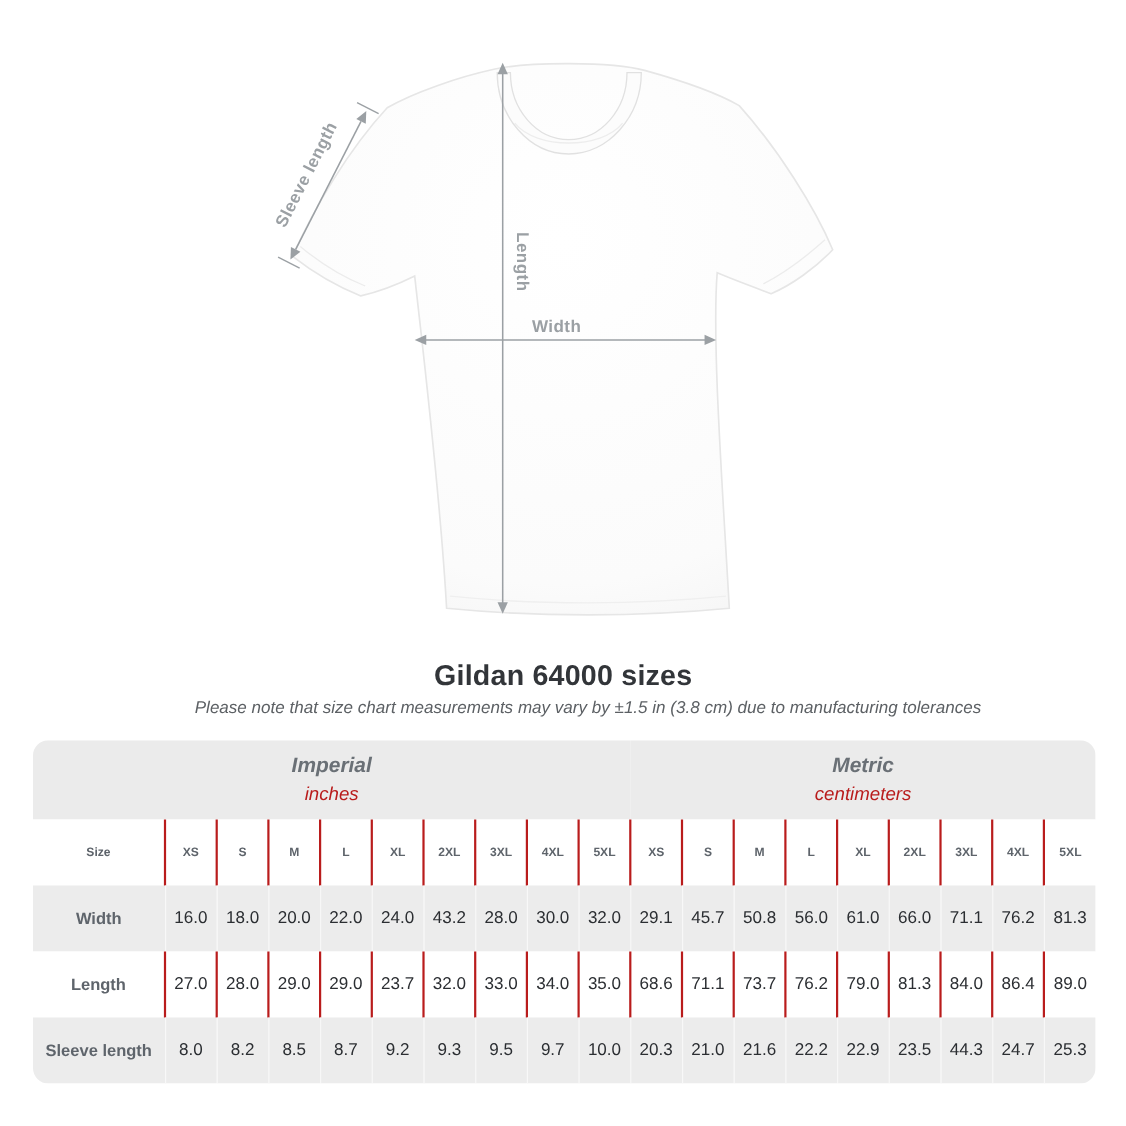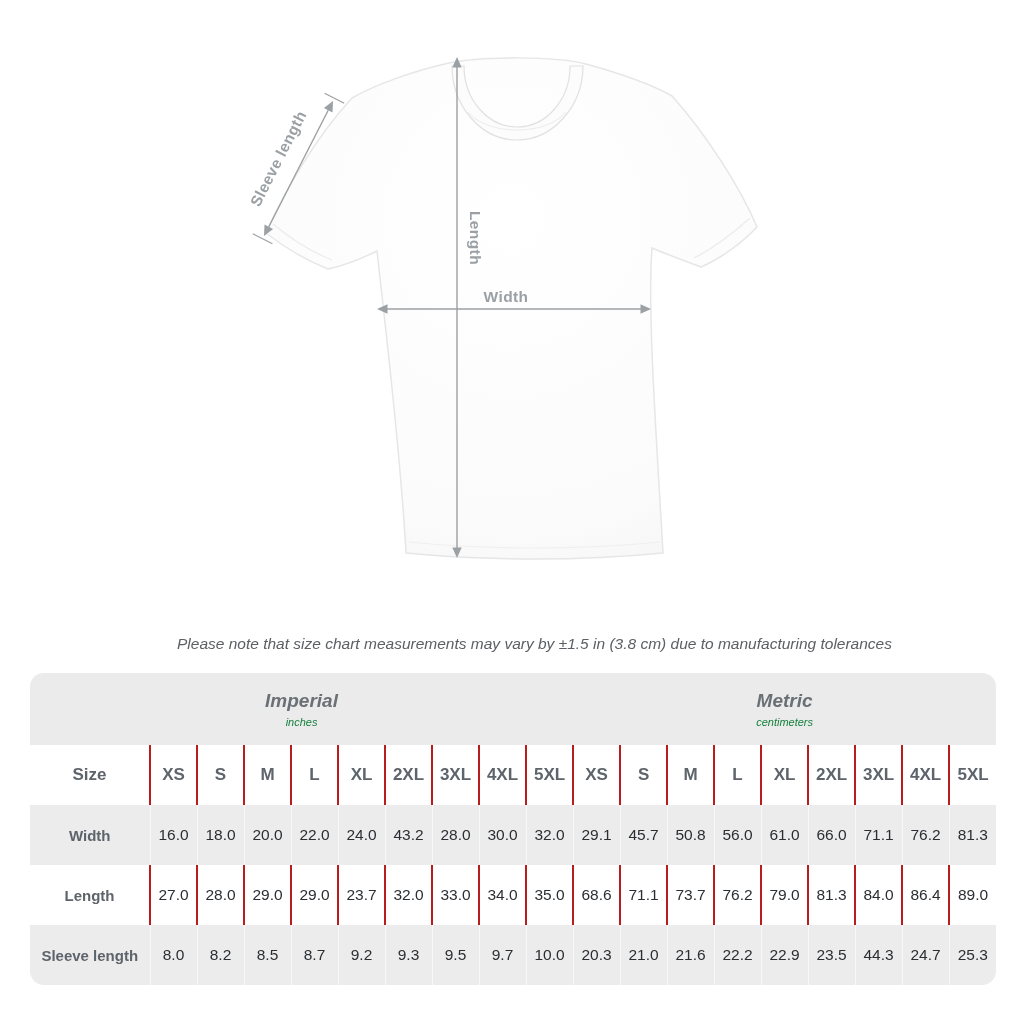--- a/index.html
+++ b/index.html
@@ -29,23 +29,23 @@
     position: absolute; left: 30px; top: 673px; width: 966px;
     border-radius: 14px; overflow: hidden;
   }
   table.size-table {
     width: 100%; border-collapse: collapse; table-layout: fixed;
   }
   .size-table td { text-align: center; vertical-align: middle; padding: 0; }
 
   .band-row td { background: #ebebeb; height: 72px; }
   .group-name { font-style: italic; font-weight: bold; font-size: 19px; color: #6a7076; }
-  .group-unit { font-style: italic; font-size: 11px; color: #15803d; margin-top: 4px; }
-
-  .sizes-row td { height: 60px; background: #ffffff; font-weight: bold; font-size: 17px; color: #5e646b; }
+  .group-unit { font-style: italic; font-size: 17px; color: #b91c1c; margin-top: 4px; }
+
+  .sizes-row td { height: 60px; background: #ffffff; font-weight: bold; font-size: 11px; color: #5e646b; }
   .m-row td { height: 60px; }
   .label-cell { font-weight: bold; font-size: 15px; color: #5e646b; }
   .value-cell { font-size: 15.5px; color: #2b2e32; }
 
   .row-white td { background: #ffffff; }
   .row-gray td { background: #ececec; }
   .sizes-row td + td, .row-white td + td { border-left: 2px solid #b91c1c; }
   .row-gray td + td { border-left: 1px solid #f8f8f8; }
 </style>
 </head>
@@ -102,20 +102,21 @@
       <path d="M264 236 L273.1 228.9 L264.5 224.5 Z" stroke="none"></path>
       <line x1="344.2" y1="103.3" x2="324.6" y2="93.3" stroke-width="1.2"></line>
       <line x1="272.4" y1="243.7" x2="252.8" y2="233.7" stroke-width="1.2"></line>
     </g>
 
     <text x="283" y="161" transform="rotate(-63 283 161)" text-anchor="middle" font-size="15.5" font-weight="bold" fill="#9ba0a4" letter-spacing="0.4">Sleeve length</text>
     <text x="470" y="238" transform="rotate(90 470 238)" text-anchor="middle" font-size="15.5" font-weight="bold" fill="#9ba0a4" letter-spacing="0.4">Length</text>
     <text x="506" y="302" text-anchor="middle" font-size="15.5" font-weight="bold" fill="#9ba0a4" letter-spacing="0.4">Width</text>
   </svg>
 
+  <div class="chart-title">Gildan 64000 sizes</div>
   <div class="chart-subtitle">Please note that size chart measurements may vary by ±1.5 in (3.8 cm) due to manufacturing tolerances</div>
 
   <div class="size-table-wrap">
     <table class="size-table">
       <colgroup id="table-colgroup">
           <col style="width: 120px;">
           <col style="width: 47px;">
           <col style="width: 47px;">
           <col style="width: 47px;">
           <col style="width: 47px;">

